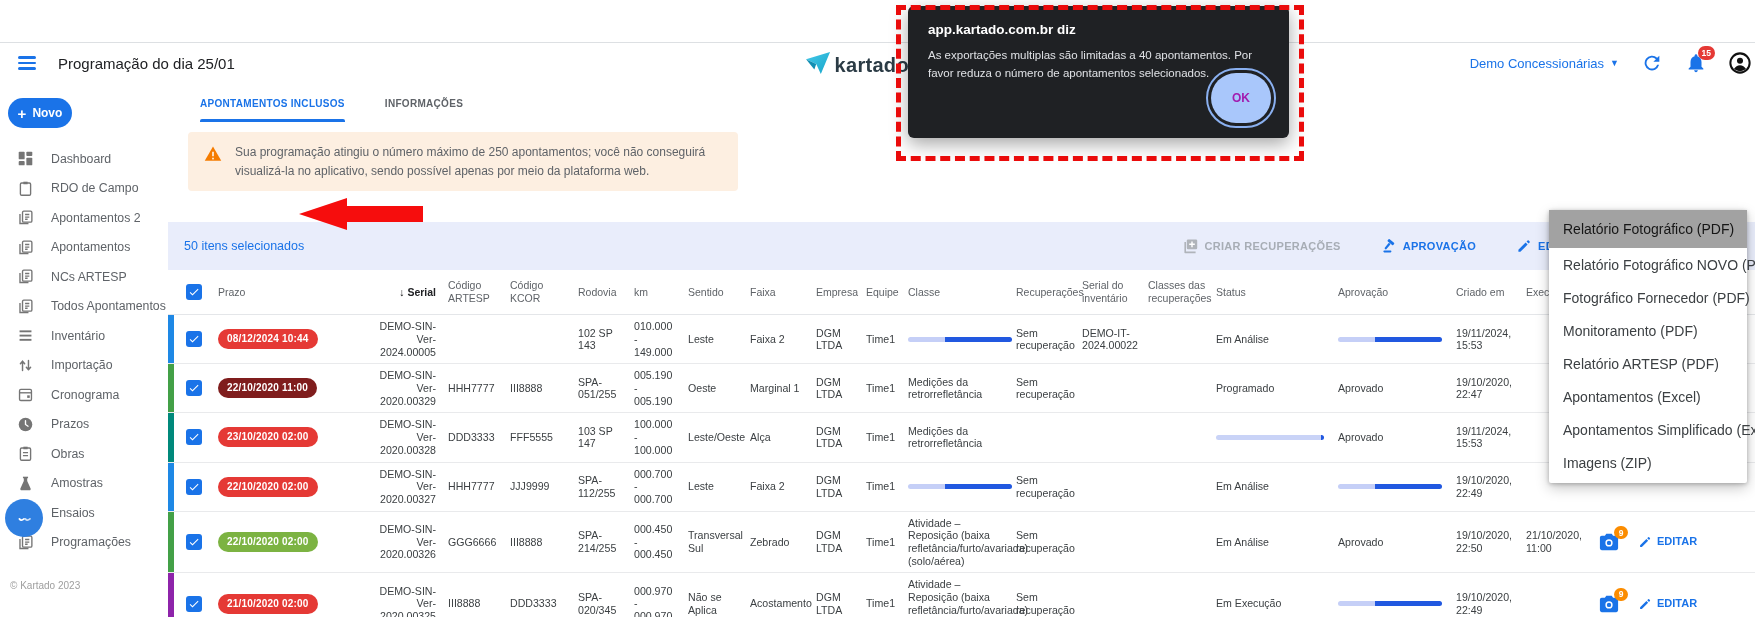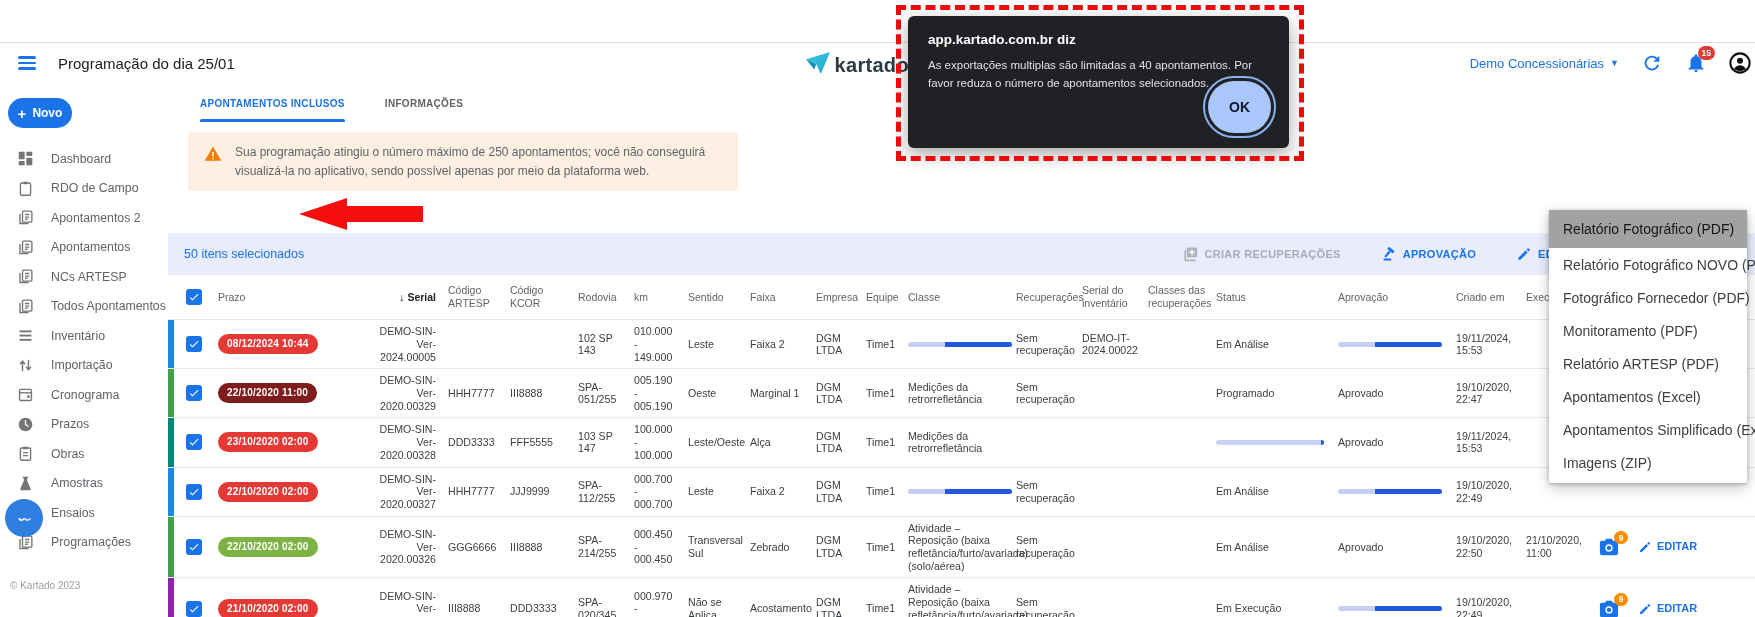--- a/index.html
+++ b/index.html
@@ -40,21 +40,21 @@
   .tabs{display:flex;gap:8px;padding-left:16px;height:40px;}
   .tab{display:flex;flex-direction:column;justify-content:flex-end;padding:0 16px;cursor:pointer;}
   .tab .tl{font-size:10px;font-weight:bold;letter-spacing:.3px;color:#5f6368;padding-bottom:10px;}
   .tab.active .tl{color:#1a73e8;}
   .tab .bar{height:3px;border-radius:2px 2px 0 0;background:transparent;}
   .tab.active .bar{background:#1a73e8;}
   .warning{margin:10px 0 0 20px;width:518px;background:#fdefe1;border-radius:4px;display:flex;gap:13px;
            padding:11px 16px;align-items:flex-start;}
   .warning svg{width:18px;height:18px;flex:0 0 18px;margin-top:2px;}
   .warning .wt{font-size:12px;color:#5f6368;line-height:1.55;}
-  .selbar{margin-top:42px;height:42px;background:#e9edfb;display:flex;align-items:center;padding:0 175px 0 16px;}
+  .selbar{margin-top:31px;height:48px;background:#e9edfb;display:flex;align-items:center;padding:0 175px 0 16px;}
   .sel-count{color:#1a73e8;font-size:12.5px;}
   .sel-actions{margin-left:auto;display:flex;gap:40px;align-items:center;}
   .act-btn{display:flex;align-items:center;gap:6px;font-size:11px;font-weight:bold;letter-spacing:.3px;
            color:#1a73e8;cursor:pointer;white-space:nowrap;}
   .act-btn.disabled{color:#a7adb5;cursor:default;}
   .act-btn .ic svg{width:16px;height:16px;display:block;}
   
   .grid{display:grid;grid-template-columns:6px 44px 140px 90px 62px 68px 56px 54px 62px 66px 50px 42px 108px 66px 66px 68px 122px 118px 70px 72px 1fr;}
   .thead{min-height:44px;align-items:center;border-bottom:1px solid #e4e6e9;}
   .th{font-size:10.5px;color:#5f6368;padding:6px 8px 6px 0;line-height:1.25;cursor:pointer;}
@@ -78,26 +78,26 @@
           border-radius:8px;padding:1.5px 4.5px;}
   .edit-btn{display:flex;align-items:center;gap:5px;color:#1a73e8;font-size:11px;font-weight:bold;cursor:pointer;}
   .edit-btn .ic svg{width:14px;height:14px;display:block;}
   
   .menu{position:absolute;left:1549px;top:210px;width:198px;background:#fff;z-index:30;border-radius:2px;
         box-shadow:0 1px 4px rgba(0,0,0,.25),0 5px 14px rgba(0,0,0,.22);padding-bottom:4px;}
   .menu-item{font-size:14px;color:#3c4043;padding:8.5px 14px;cursor:pointer;white-space:nowrap;}
   .menu-item.hl{background:#a2a2a2;color:#161616;padding:11px 14px;}
   
   .dlg-annot{position:absolute;left:896px;top:5px;width:398px;height:146px;border:5px dashed #ea0b0b;z-index:60;pointer-events:none;}
-  .dialog{position:absolute;left:908px;top:16px;width:381px;height:132px;background:#1f2124;border-radius:6px;
+  .dialog{position:absolute;left:908px;top:6px;width:381px;height:132px;background:#1f2124;border-radius:6px;
           z-index:55;padding:16px 20px;box-sizing:border-box;box-shadow:0 6px 18px rgba(0,0,0,.35);}
   .dlg-title{color:#fff;font-size:13.5px;font-weight:bold;}
   .dlg-msg{color:#dfe1e5;font-size:11.5px;line-height:1.55;margin-top:10px;width:336px;}
   .ok-ring{position:absolute;right:13px;bottom:10px;border:2px solid #8ab0f0;border-radius:999px;padding:3px;}
-  .ok-btn{background:#a9c7fb;color:#0f172a;font-size:14px;font-weight:bold;border:none;border-radius:999px;
+  .ok-btn{background:#a9c7fb;color:#a21caf;font-size:12px;font-weight:bold;border:none;border-radius:999px;
           padding:18px 21px;cursor:pointer;}
   .arrow-annot{position:absolute;left:297px;top:196px;z-index:20;pointer-events:none;}
 </style>
 </head>
 <body>
 
 <div class="topband"></div>
 
 <header>
   <div class="hamburger">

